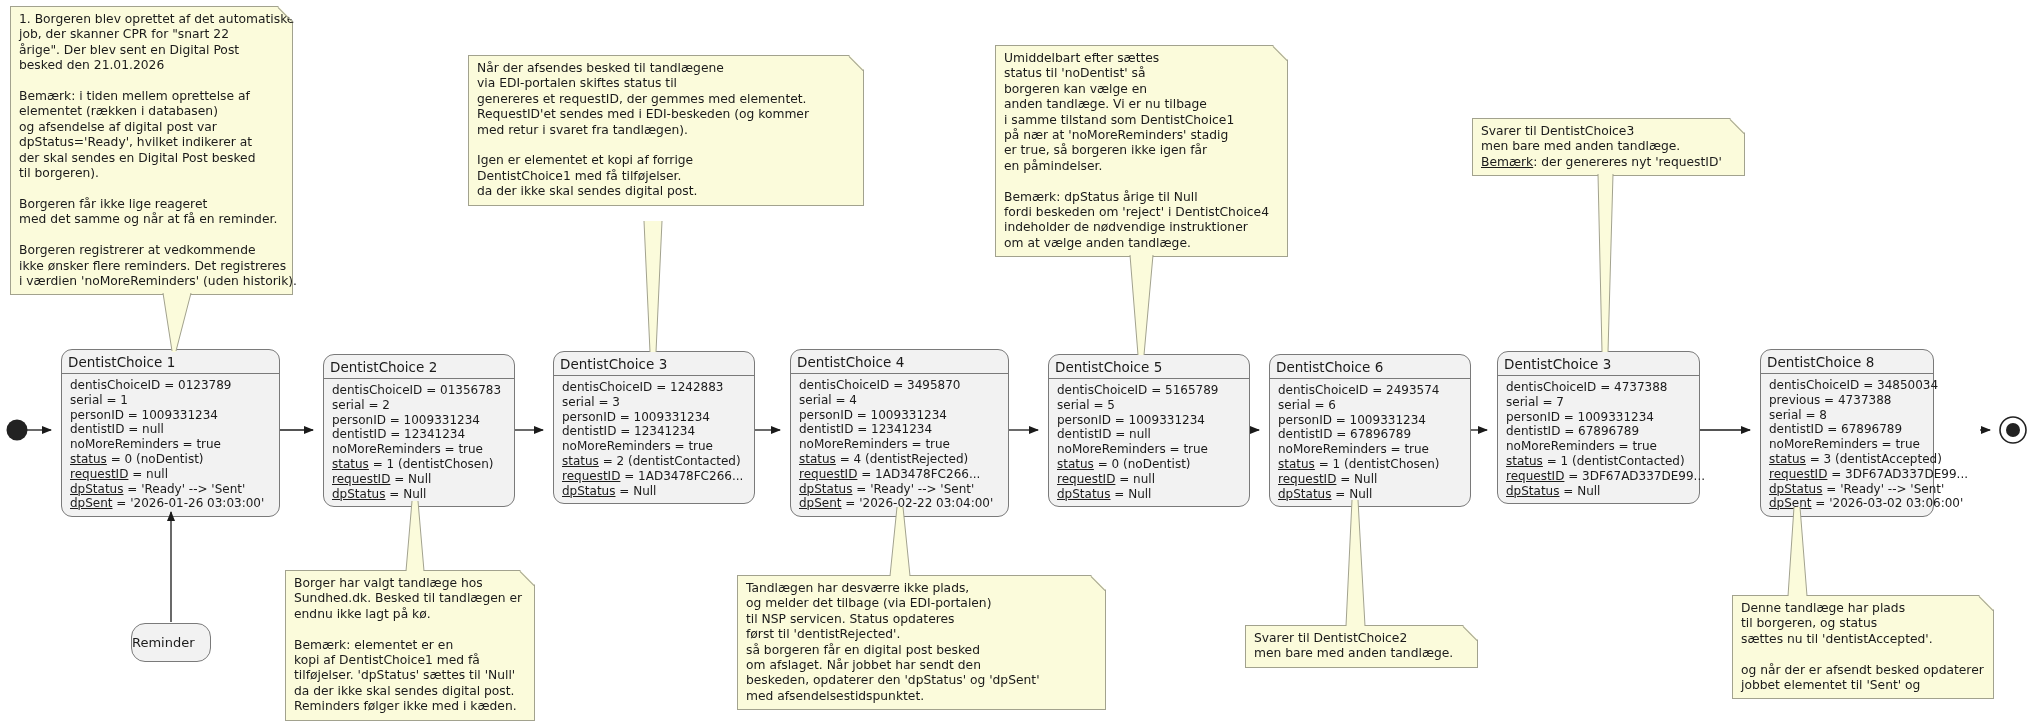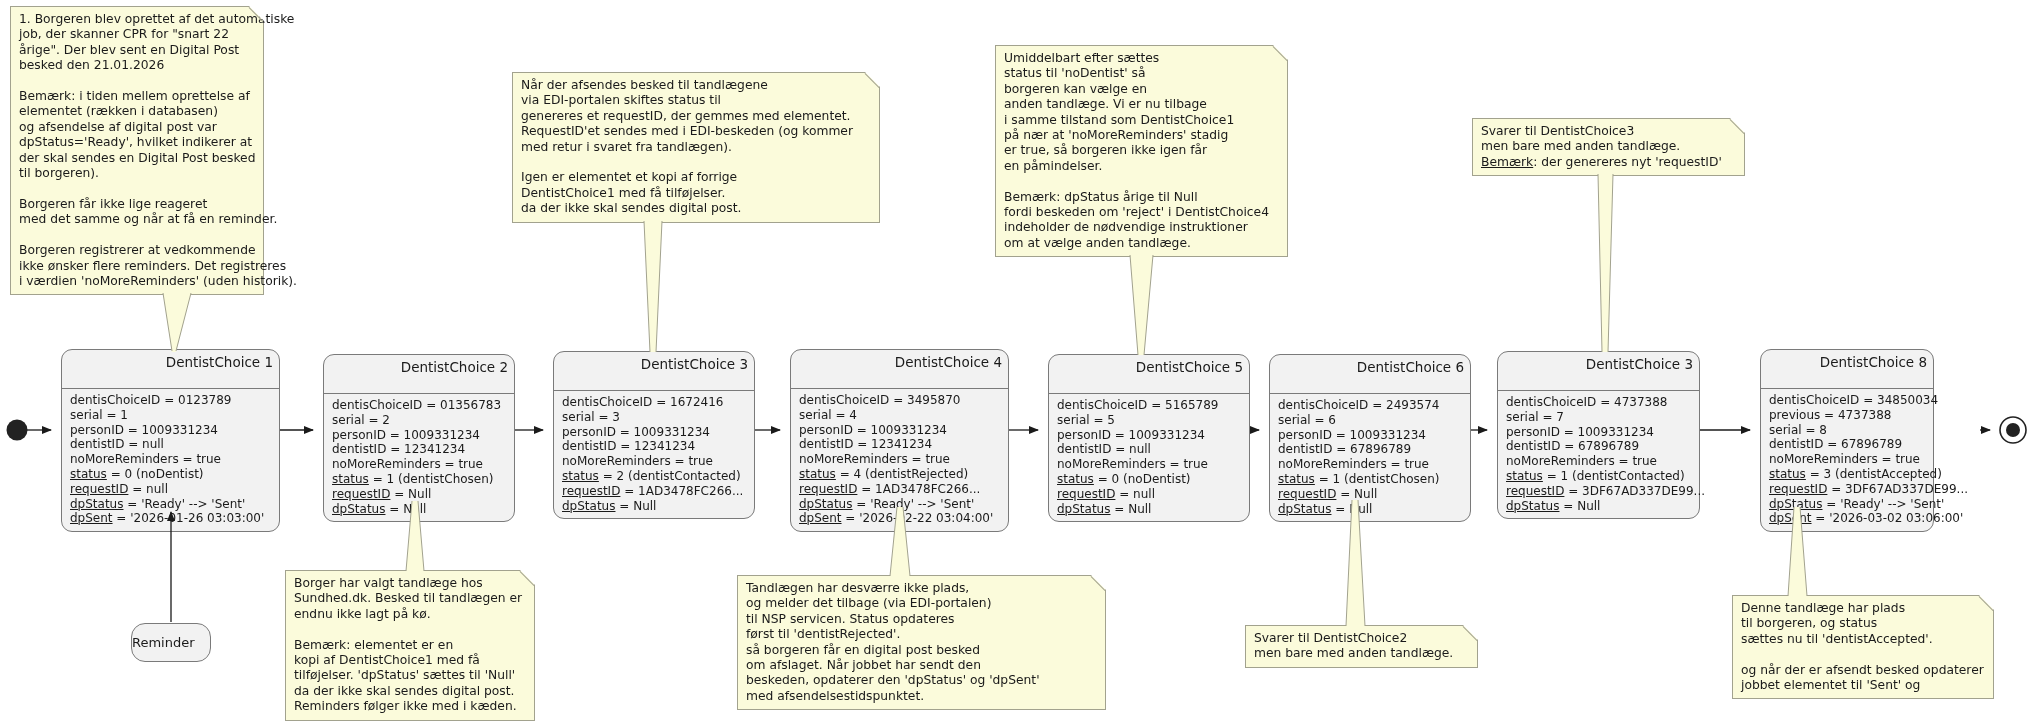--- a/index.html
+++ b/index.html
@@ -13,21 +13,21 @@
     font-family:"DejaVu Sans","Liberation Sans",sans-serif; color:var(--ink);
     background:#ffffff;
   }
   
   .state{
     position:absolute; background:var(--state-bg);
     border:1.4px solid var(--state-border); border-radius:11px;
     box-sizing:border-box; z-index:1;
   }
   .state .title{
-    font-size:13.5px; text-align:right; padding:4px 6px 18px 6px;
+    font-size:13.5px; text-align:left; padding:4px 6px 3px 6px;
     border-bottom:1px solid var(--state-border); white-space:nowrap;
   }
   .state .attrs{ padding:4px 8px 5px 8px; }
   .state .attr{
     font-size:12px; line-height:14.8px; white-space:nowrap;
   }
   .u{ text-decoration:underline; }
   
   .note{
     position:absolute; background:var(--note-bg);
@@ -94,21 +94,21 @@
         <div class="attr"><span>dentistID = 12341234</span></div>
         <div class="attr"><span>noMoreReminders = true</span></div>
         <div class="attr"><span class="u">status</span><span> = 1 (dentistChosen)</span></div>
         <div class="attr"><span class="u">requestID</span><span> = Null</span></div>
         <div class="attr"><span class="u">dpStatus</span><span> = Null</span></div>
       </div>
     </div>
     <div class="state" style="left: 553px; top: 351px; width: 202px;">
       <div class="title">DentistChoice 3</div>
       <div class="attrs">
-        <div class="attr"><span>dentisChoiceID = 1672416</span></div>
+        <div class="attr"><span>dentisChoiceID = 1242883</span></div>
         <div class="attr"><span>serial = 3</span></div>
         <div class="attr"><span>personID = 1009331234</span></div>
         <div class="attr"><span>dentistID = 12341234</span></div>
         <div class="attr"><span>noMoreReminders = true</span></div>
         <div class="attr"><span class="u">status</span><span> = 2 (dentistContacted)</span></div>
         <div class="attr"><span class="u">requestID</span><span> = 1AD3478FC266...</span></div>
         <div class="attr"><span class="u">dpStatus</span><span> = Null</span></div>
       </div>
     </div>
     <div class="state" style="left: 790px; top: 349px; width: 219px;">
@@ -171,21 +171,21 @@
         <div class="attr"><span>previous = 4737388</span></div>
         <div class="attr"><span>serial = 8</span></div>
         <div class="attr"><span>dentistID = 67896789</span></div>
         <div class="attr"><span>noMoreReminders = true</span></div>
         <div class="attr"><span class="u">status</span><span> = 3 (dentistAccepted)</span></div>
         <div class="attr"><span class="u">requestID</span><span> = 3DF67AD337DE99...</span></div>
         <div class="attr"><span class="u">dpStatus</span><span> = 'Ready' --&gt; 'Sent'</span></div>
         <div class="attr"><span class="u">dpSent</span><span> = '2026-03-02 03:06:00'</span></div>
       </div>
     </div>
-    <div class="note" style="left: 10px; top: 6px; width: 254px;">
+    <div class="note" style="left: 10px; top: 6px; width: 283px;">
       <div class="nline"><span>1. Borgeren blev oprettet af det automatiske</span></div>
       <div class="nline"><span>job, der skanner CPR for "snart 22</span></div>
       <div class="nline"><span>årige". Der blev sent en Digital Post</span></div>
       <div class="nline"><span>besked den 21.01.2026</span></div>
       <div class="nline">&nbsp;</div>
       <div class="nline"><span>Bemærk: i tiden mellem oprettelse af</span></div>
       <div class="nline"><span>elementet (rækken i databasen)</span></div>
       <div class="nline"><span>og afsendelse af digital post var</span></div>
       <div class="nline"><span>dpStatus='Ready', hvilket indikerer at</span></div>
       <div class="nline"><span>der skal sendes en Digital Post besked</span></div>
@@ -193,21 +193,21 @@
       <div class="nline">&nbsp;</div>
       <div class="nline"><span>Borgeren får ikke lige reageret</span></div>
       <div class="nline"><span>med det samme og når at få en reminder.</span></div>
       <div class="nline">&nbsp;</div>
       <div class="nline"><span>Borgeren registrerer at vedkommende</span></div>
       <div class="nline"><span>ikke ønsker flere reminders. Det registreres</span></div>
       <div class="nline"><span>i værdien 'noMoreReminders' (uden historik).</span></div>
       <span class="fold-cut"></span>
       <span class="fold-line"></span>
     </div>
-    <div class="note" style="left: 468px; top: 72px; width: 368px; margin-left: 44px;">
+    <div class="note" style="left: 468px; top: 55px; width: 396px;">
       <div class="nline"><span>Når der afsendes besked til tandlægene</span></div>
       <div class="nline"><span>via EDI-portalen skiftes status til</span></div>
       <div class="nline"><span>genereres et requestID, der gemmes med elementet.</span></div>
       <div class="nline"><span>RequestID'et sendes med i EDI-beskeden (og kommer</span></div>
       <div class="nline"><span>med retur i svaret fra tandlægen).</span></div>
       <div class="nline">&nbsp;</div>
       <div class="nline"><span>Igen er elementet et kopi af forrige</span></div>
       <div class="nline"><span>DentistChoice1 med få tilføjelser.</span></div>
       <div class="nline"><span>da der ikke skal sendes digital post.</span></div>
       <span class="fold-cut"></span>

